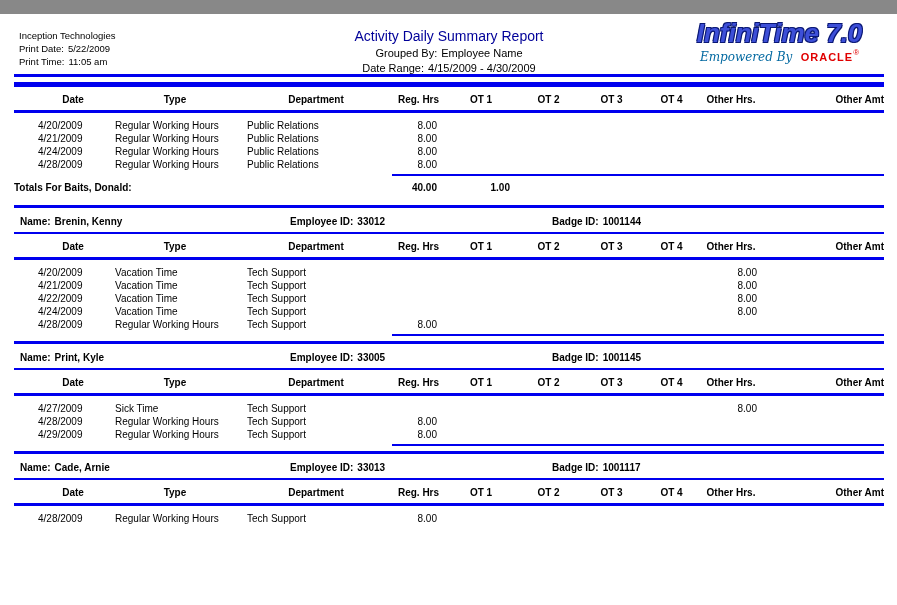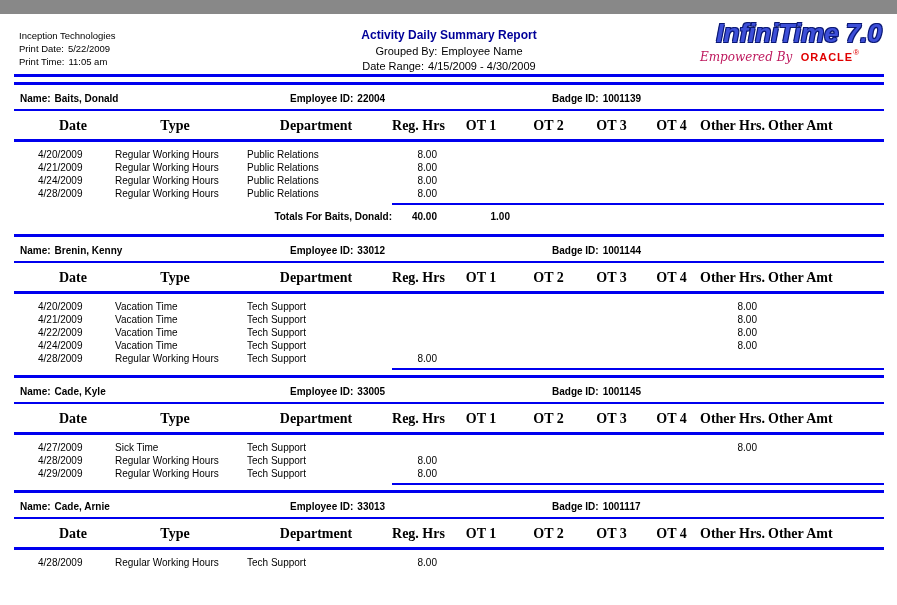--- a/index.html
+++ b/index.html
@@ -13,70 +13,69 @@
   body{background:#888;font-family:"Liberation Sans",sans-serif;}
   .page{
     width:897px;height:605px;background:#fff;color:#000;
     position:relative;overflow:hidden;margin:14px auto;
     padding:0 13px 0 14px;
   }
   
   .page-header{position:relative;height:60px;}
   .ph-left{position:absolute;left:5px;top:15px;font-size:9.5px;line-height:13px;}
   .ph-center{position:absolute;left:0;right:0;top:14px;text-align:center;}
-  .report-title{font-size:12px;font-weight:bold;color:var(--title-navy);}
+  .report-title{font-size:14px;font-weight:normal;color:var(--title-navy);}
   .ph-sub{font-size:11px;margin-top:3px;}
   .ph-logo{position:absolute;right:2px;top:6px;width:205px;text-align:center;}
   .wordmark{
     font-size:26px;font-weight:bold;font-style:italic;letter-spacing:0;
     color:var(--logo-blue);
     text-shadow:-1px -1px 0 var(--logo-outline),1px -1px 0 var(--logo-outline),
                 -1px 1px 0 var(--logo-outline),1px 1px 0 var(--logo-outline);
     line-height:26px;
-    text-align:right;
   }
   .logo-line2{margin-top:-1px;line-height:15px;}
-  .logo-tagline{font-family:"DejaVu Serif",serif;font-style:italic;font-size:12px;color:#be185d;}
+  .logo-tagline{font-family:"DejaVu Serif",serif;font-style:italic;font-size:12px;color:#0369a1;}
   .oracle-brand{font-size:11px;font-weight:bold;letter-spacing:1px;color:var(--oracle-red);margin-left:4px;}
   .reg-mark{font-size:8px;color:var(--oracle-red);vertical-align:super;}
   
   .rule{height:0;border-top:3px solid var(--rule-blue);}
   .rule-a{margin-top:0;}
   .rule-top{margin-top:5px;}
   
   .emp-info{position:relative;height:24px;font-size:10px;font-weight:bold;padding-top:8px;}
   .ei-name{position:absolute;left:6px;}
   .ei-id{position:absolute;left:276px;}
   .ei-badge{position:absolute;left:538px;}
   .ei-label{margin-right:4px;}
   .rule-name{border-top-width:2px;}
   table.grid{width:870px;border-collapse:collapse;table-layout:fixed;font-size:10px;}
   .c0{width:96px;}.c1{width:130px;}.c2{width:152px;}.c3{width:53px;}.c4{width:72px;}
   .c5{width:63px;}.c6{width:63px;}.c7{width:57px;}.c8{width:62px;}.c9{width:122px;}
   thead th{
-    font-size:14px;font-weight:bold;text-align:center;
-    padding:7px 0 5px 0;border-bottom:3px solid var(--rule-blue);white-space:nowrap;font-family:Liberation Serif, serif;
+    font-size:10px;font-weight:bold;text-align:center;
+    padding:7px 0 5px 0;border-bottom:3px solid var(--rule-blue);white-space:nowrap;
   }
   thead th.col-0{padding-left:22px;}
-  thead th.col-9{text-align:left;padding-left:6px;}
+  thead th.col-9{text-align:right;padding-left:6px;}
   tbody tr:first-child td{padding-top:6px;}
   tbody td{height:13px;line-height:13px;white-space:nowrap;overflow:hidden;}
   td.col-0{padding-left:24px;}
   td.col-1{padding-left:5px;}
   td.col-2{padding-left:7px;}
   td.col-3,td.col-4,td.col-5,td.col-6,td.col-7,td.col-8,td.col-9{text-align:right;}
   td.col-3{padding-right:8px;}
   td.col-4{padding-right:7px;}
   td.col-5,td.col-6,td.col-7{padding-right:6px;}
   td.col-8{padding-right:5px;}
   td.col-9{padding-right:62px;}
   tfoot tr.partial-rule td{padding:0;height:4px;}
   tfoot tr.partial-rule td.pr-line{border-bottom:2px solid var(--rule-blue);}
   tfoot tr.totals-row td{font-weight:bold;padding-top:6px;padding-bottom:6px;height:12px;line-height:12px;}
-  td.totals-label{text-align:right;padding-right:0;}
+  td.totals-label{text-align:left;padding-right:0;}
 </style>
 </head>
 <body>
 
 <div class="page">
 
   <header class="page-header">
     <div class="ph-left">
       <div>Inception Technologies</div>
       <div>
@@ -102,31 +101,20 @@
         <span class="oracle-brand">ORACLE</span><sup class="reg-mark">®</sup>
       </div>
     </div>
   </header>
 
   <div class="rule rule-a"></div>
 
   <main>
   <section class="emp-section">
     <div class="rule rule-top"></div>
-    <div class="emp-info">
-      <span class="ei-name">
-        <span class="ei-label">Name:</span><span>Baits, Donald</span>
-      </span>
-      <span class="ei-id">
-        <span class="ei-label">Employee ID:</span><span>22004</span>
-      </span>
-      <span class="ei-badge">
-        <span class="ei-label">Badge ID:</span><span>1001139</span>
-      </span>
-    </div>
     <div class="rule rule-name"></div>
     <table class="grid">
       <colgroup>
         <col class="c0">
             <col class="c1">
             <col class="c2">
             <col class="c3">
             <col class="c4">
         <col class="c5">
             <col class="c6">
@@ -326,21 +314,21 @@
           <td colspan="7" class="pr-line"></td>
         </tr>
       </tfoot>
     </table>
   </section>
 
   <section class="emp-section">
     <div class="rule rule-top"></div>
     <div class="emp-info">
       <span class="ei-name">
-        <span class="ei-label">Name:</span><span>Cade, Kyle</span>
+        <span class="ei-label">Name:</span><span>Print, Kyle</span>
       </span>
       <span class="ei-id">
         <span class="ei-label">Employee ID:</span><span>33005</span>
       </span>
       <span class="ei-badge">
         <span class="ei-label">Badge ID:</span><span>1001145</span>
       </span>
     </div>
     <div class="rule rule-name"></div>
     <table class="grid">

